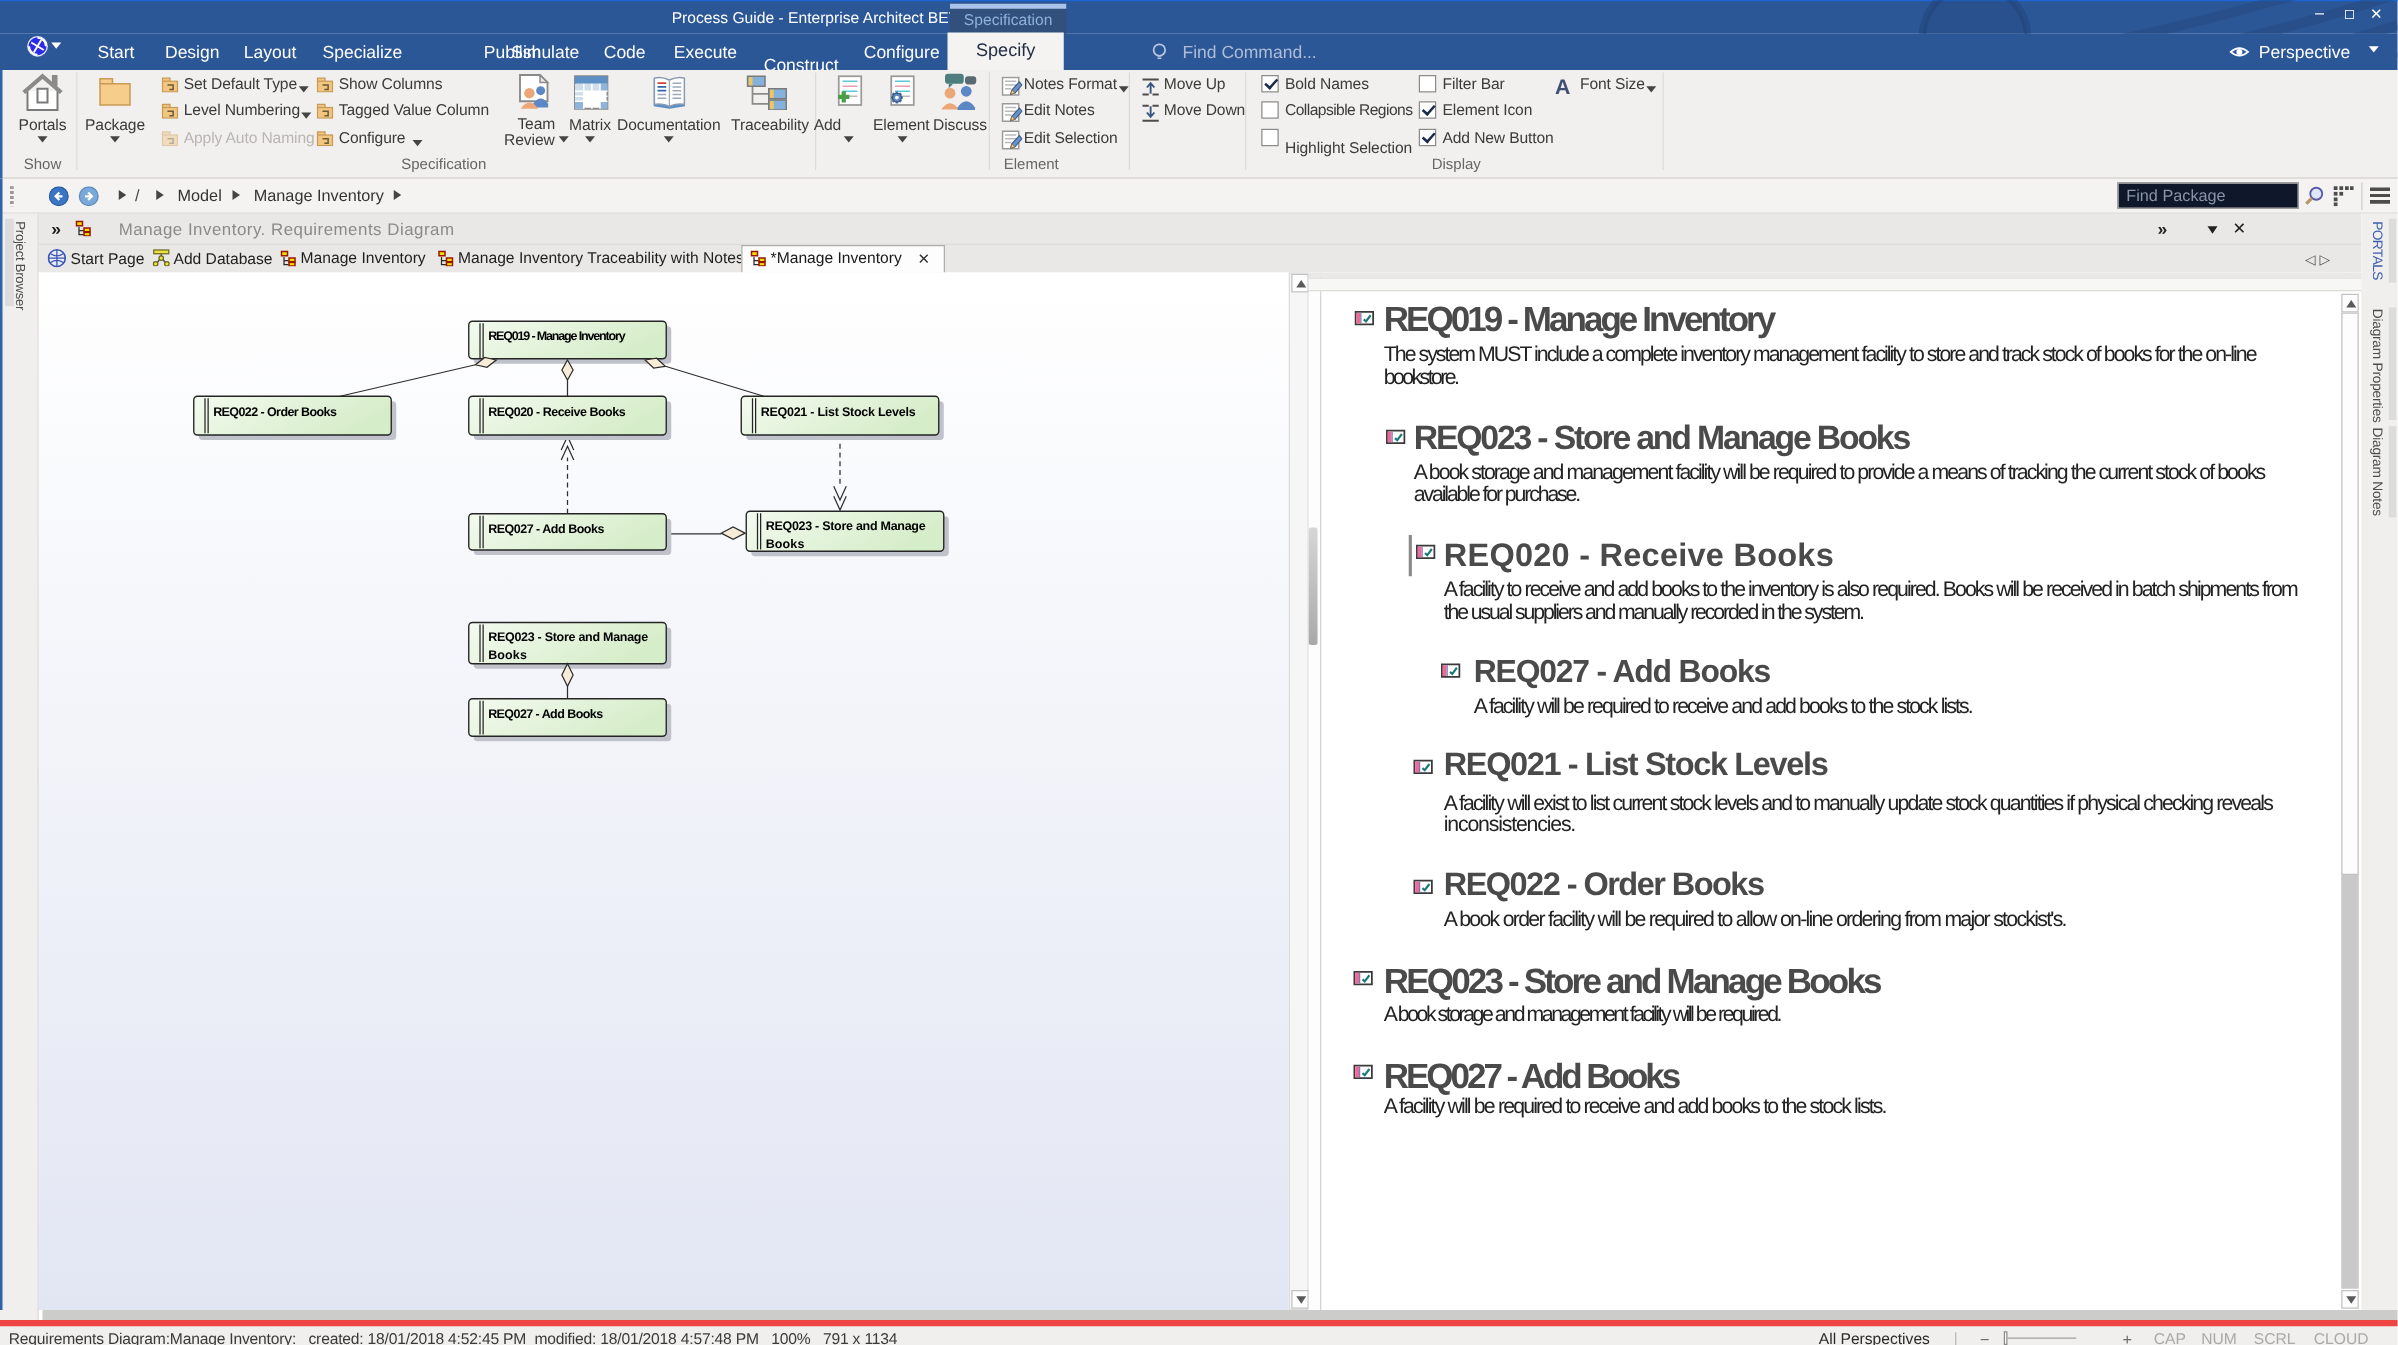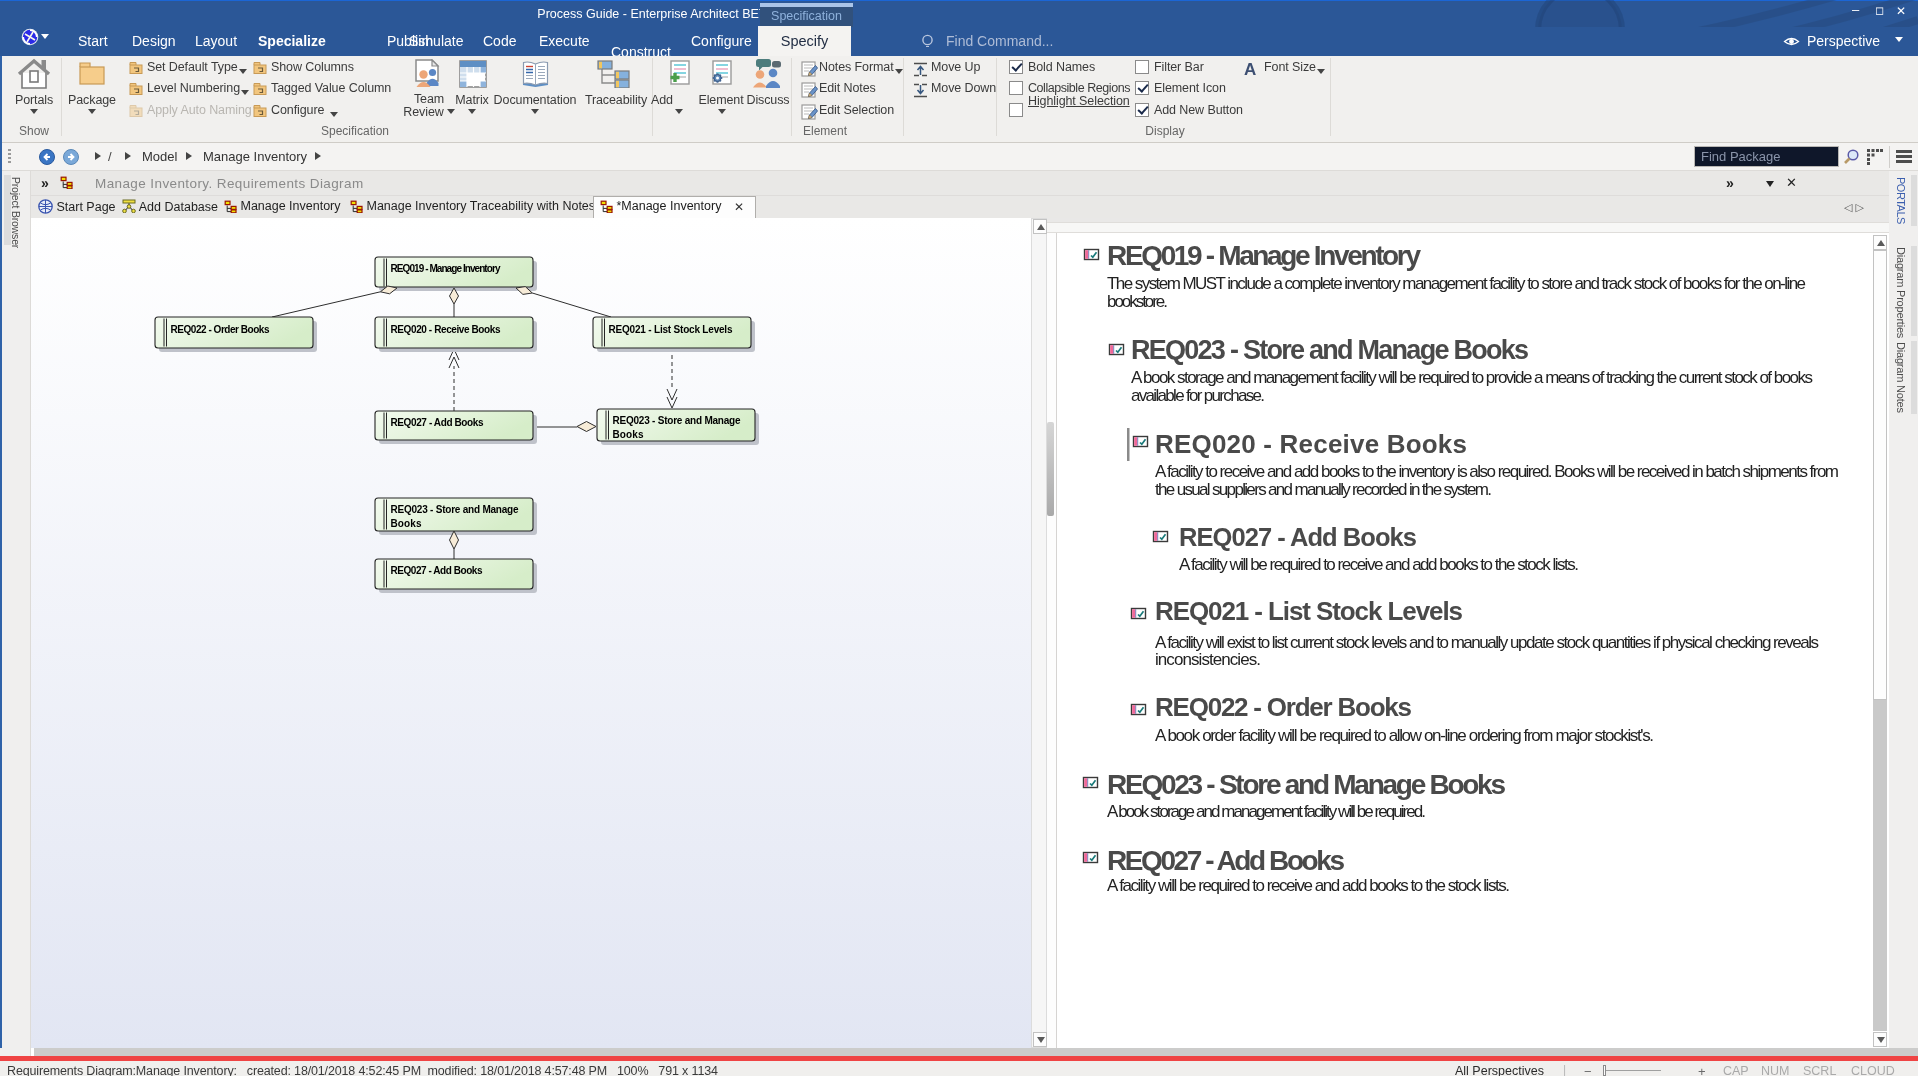--- a/index.html
+++ b/index.html
@@ -68,21 +68,21 @@
   <svg class="abs" style="left:21px;top:1px;width:18px;height:18px" viewBox="0 0 18 18">
     <circle cx="9" cy="9" r="8.3" fill="#fff" opacity="0.85"></circle>
     <circle cx="9" cy="9" r="7.2" fill="#2a2ae8"></circle>
     <path d="M9 2.2 A6.8 6.8 0 0 1 15.8 9 M9 15.8 A6.8 6.8 0 0 1 2.2 9" fill="none" stroke="#fff" stroke-width="1.7"></path>
     <path d="M4 6 Q 9 9 14 12 M6 14 Q 9 9 12 4" fill="none" stroke="#f8f8e8" stroke-width="1.6"></path>
   </svg>
   <div class="abs" style="left:41px;top:7px;width:0;height:0;border-left:4px solid transparent;border-right:4px solid transparent;border-top:5px solid #fff;"></div>
   <div class="mtab" style="left:78px;">Start</div>
   <div class="mtab" style="left:132px;">Design</div>
   <div class="mtab" style="left:195px;">Layout</div>
-  <div class="mtab" style="left:258px;font-weight:bold;">Specialize</div>
+  <div class="mtab" style="left:258px;">Specialize</div>
   <div class="mtab" style="left:343px;margin-left:44px;">Publish</div>
   <div class="mtab" style="left:409px;">Simulate</div>
   <div class="mtab" style="left:483px;">Code</div>
   <div class="mtab" style="left:539px;">Execute</div>
   <div class="mtab" style="left:611px;margin-top:11px;">Construct</div>
   <div class="mtab" style="left:691px;">Configure</div>
   <div class="abs" style="left:758px;top:-1px;width:93px;height:30px;background:#f4f3f1;color:#222e44;font-size:14.5px;text-align:center;line-height:30px;">Specify</div>
   <svg class="abs" style="left:921px;top:7px;width:13px;height:17px" viewBox="0 0 13 17">
     <circle cx="6.5" cy="6" r="4.6" fill="none" stroke="#b9c6de" stroke-width="1.4"></circle>
     <path d="M5 10.5 h3 M5 12.5 h3" stroke="#b9c6de" stroke-width="1.2" fill="none"></path>
@@ -248,21 +248,21 @@
   <div class="rlbl" style="left:931px;top:4px;">Move Up</div>
   <svg class="abs" style="left:913px;top:27px;width:15px;height:15px" viewBox="0 0 15 15">
     <path d="M1 13.5 h13 M1 1.5 h5 M9 1.5 h5" stroke="#4d4d4d" stroke-width="1.6"></path>
     <path d="M7.5 2 v8 M4.5 7 L7.5 10.5 L10.5 7" stroke="#35567e" stroke-width="1.5" fill="none"></path>
   </svg>
   <div class="rlbl" style="left:931px;top:25px;">Move Down</div>
   <div class="sep" style="left:996px;"></div>
 
   <div class="cb cbk" style="left:1009px;top:4px;"></div><div class="rlbl" style="left:1028px;top:4px;">Bold Names</div>
   <div class="cb" style="left:1009px;top:25px;"></div><div class="rlbl" style="left:1028px;top:25px;letter-spacing:-0.45px;">Collapsible Regions</div>
-  <div class="cb" style="left:1009px;top:47px;"></div><div class="rlbl" style="left:1028px;top:38px;text-decoration:underline;">Highlight Selection</div>
+  <div class="cb" style="left:1009px;top:47px;"></div><div class="rlbl" style="left:1028px;top:55px;">Highlight Selection</div>
   <div class="cb" style="left:1135px;top:4px;"></div><div class="rlbl" style="left:1154px;top:4px;">Filter Bar</div>
   <div class="cb cbk" style="left:1135px;top:25px;"></div><div class="rlbl" style="left:1154px;top:25px;">Element Icon</div>
   <div class="cb cbk" style="left:1135px;top:47px;"></div><div class="rlbl" style="left:1154px;top:47px;">Add New Button</div>
   <div class="abs" style="left:1244px;top:4px;font-size:17px;font-weight:bold;color:#3d4f72;">A</div>
   <div class="rlbl" style="left:1264px;top:4px;">Font Size</div>
   <div class="caret" style="left:1317px;top:13px;"></div>
   <div class="sep" style="left:1330px;"></div>
 
   <div class="glbl" style="left:200px;top:68px;width:310px;text-align:center;">Specification</div>
   <div class="glbl" style="left:700px;top:68px;width:250px;text-align:center;">Element</div>

